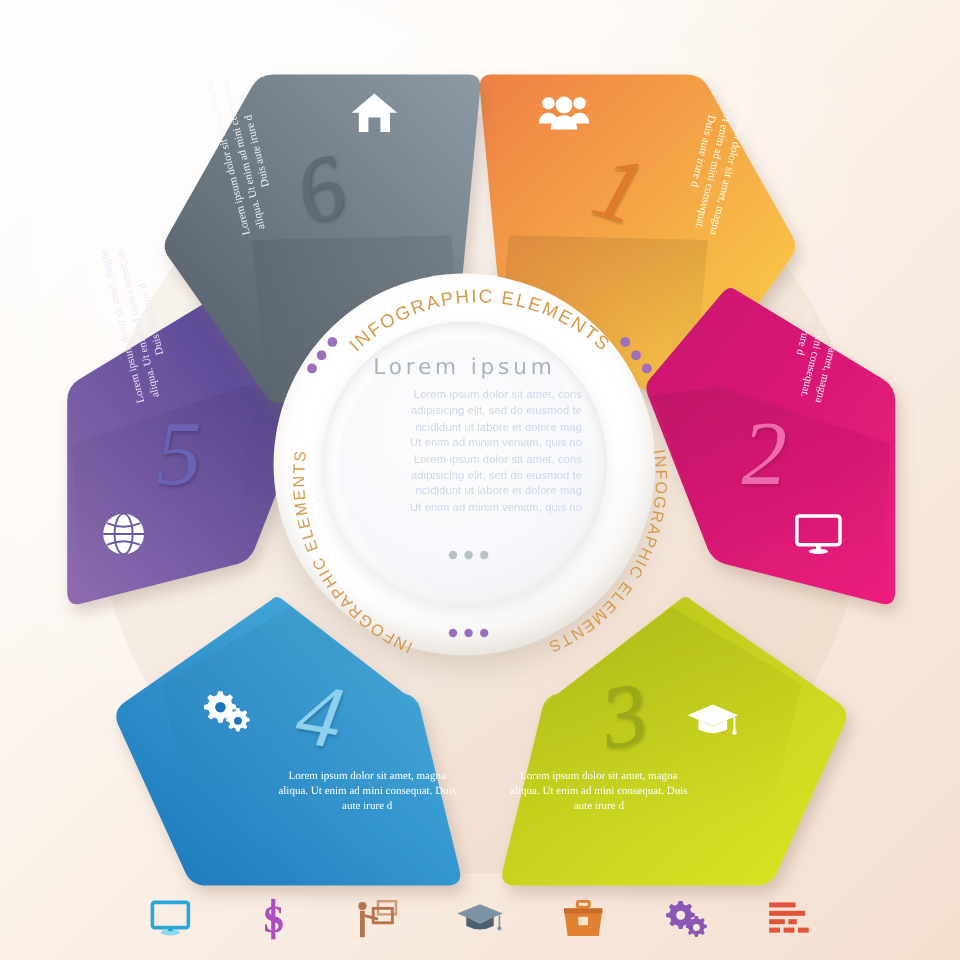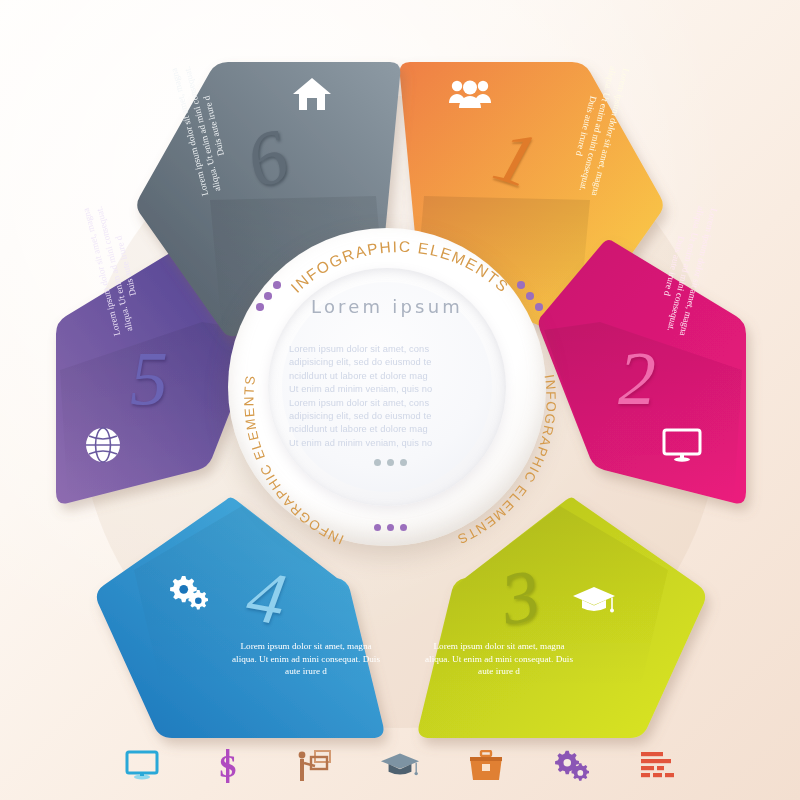--- a/index.html
+++ b/index.html
@@ -33,30 +33,30 @@
     position:absolute; left:268px; top:268px;
     width:238px; height:238px; border-radius:50%;
     background: radial-gradient(circle at 42% 32%, #ffffff 0%, #fbfbfc 55%, #f0f0f3 86%, #e6e6ea 100%);
     box-shadow: inset 0 3px 10px rgba(160,160,175,0.22), 0 4px 12px rgba(140,130,150,0.14);
   }
   .center-inner {
     position:absolute; left:282px; top:282px;
     width:210px; height:210px; border-radius:50%;
     background: radial-gradient(circle at 45% 35%, #fdfdfe 0%, #f7f8fb 62%, #eef0f5 100%);
     display:flex; flex-direction:column; align-items:center;
-    padding-top:10px; box-sizing:border-box;gap:20px;
+    padding-top:10px; box-sizing:border-box;
   }
   .center-title {
     font-size: 18px; letter-spacing: 3.2px; color:#aab2c0;
     font-weight: 400; font-family: "DejaVu Sans", sans-serif;
     margin-top: 4px; margin-bottom: 6px; white-space:nowrap;
   }
   .center-body {
     font-size: 9.3px; line-height: 13.4px; color:#cfd6e6;
-    text-align:left; width:196px; letter-spacing:0.1px;
+    text-align:right; width:196px; letter-spacing:0.1px;
   }
   .dots-row { position:absolute; display:flex; gap:6px; }
   .dot { width:7px; height:7px; border-radius:50%; }
   .dot.gray { background:#b6c2c8; }
   .dot.purple { background:#9b6fbd; }
   .dots-center { left:374px; top:459px; }
   .dots-bottom { left:374px; top:524px; }
   .dots-diag { position:absolute; }
   .dots-diag .dot { position:absolute; width:7.5px; height:7.5px; }
   .dots-left { left:256px; top:281px; }

